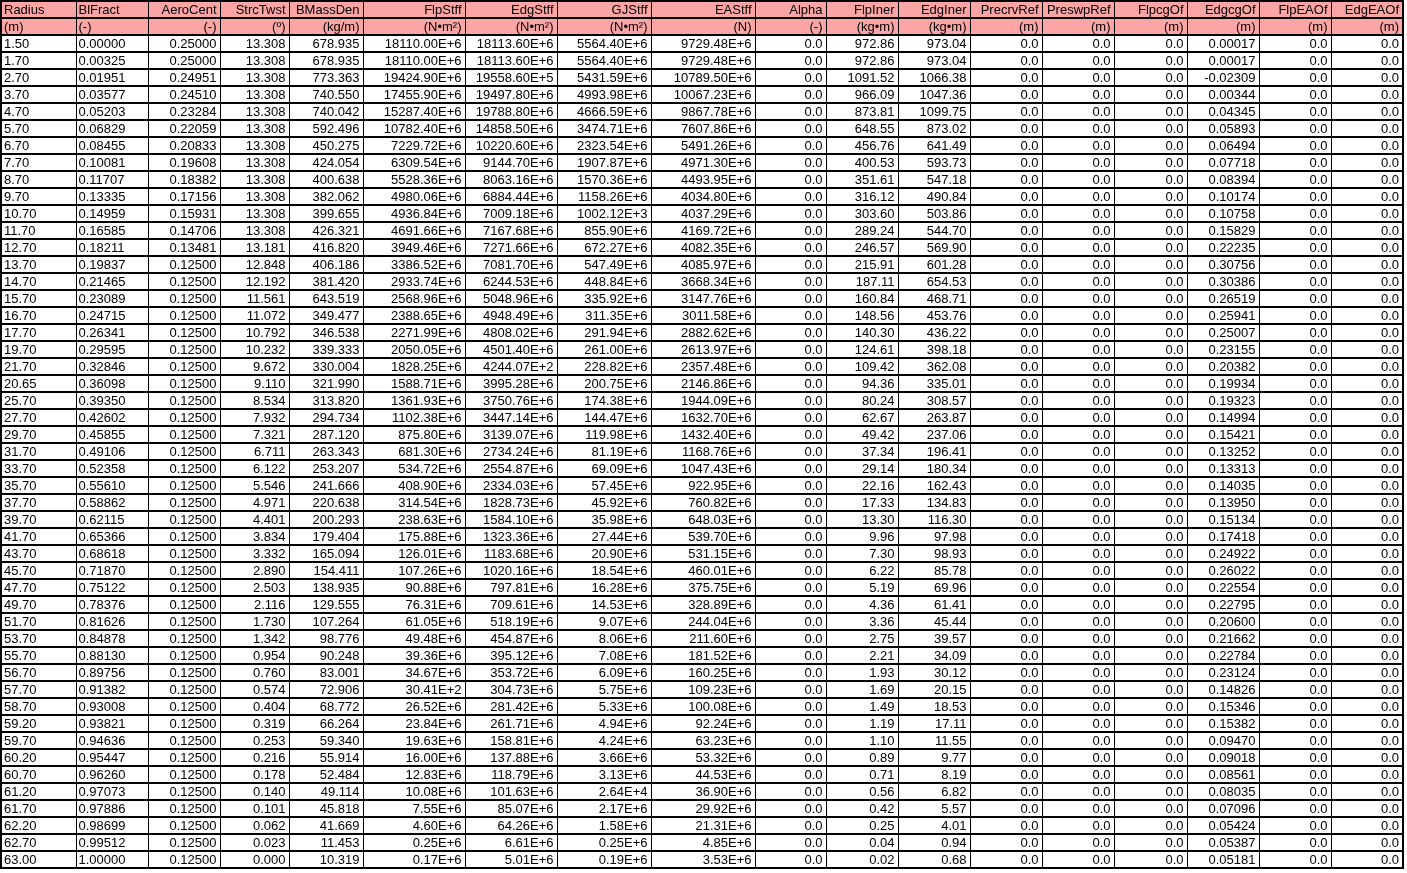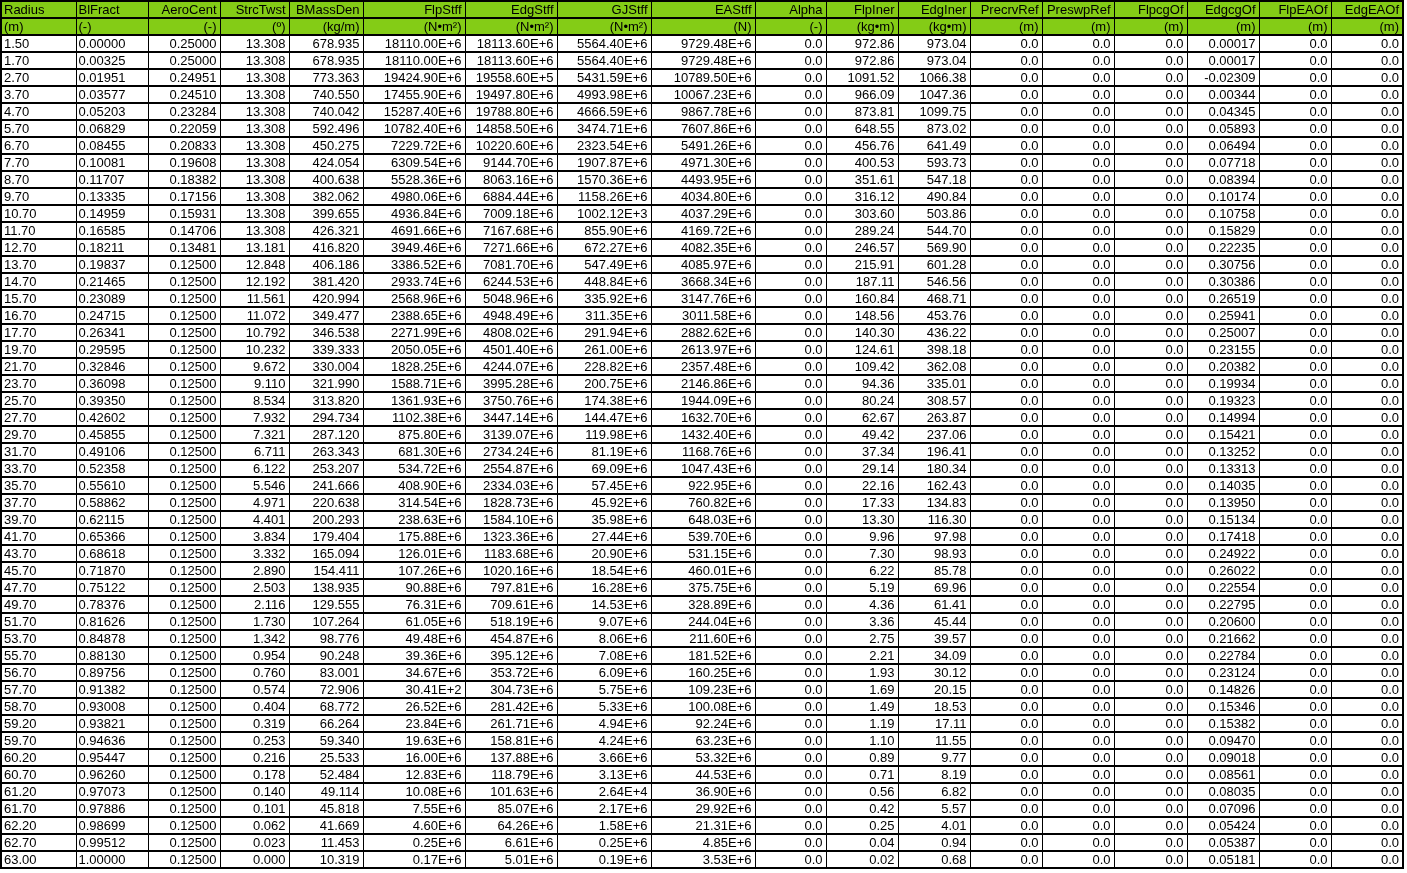--- a/index.html
+++ b/index.html
@@ -21,21 +21,21 @@
     height: 15px;
     line-height: 15px;
     font-size: 13px;
     font-weight: normal;
     padding: 0 3px 0 2px;
     overflow: hidden;
     white-space: nowrap;
     color: #000;
     background: #fff;
   }
-  table.sheet th { background: #84cc16; }
+  table.sheet th { background: #fca5a5; }
   td.rowhdr { background: #CCFFFF; }
   .al { text-align: left; }
   .ar { text-align: right; }
 </style>
 </head>
 <body>
 
 <table class="sheet">
   <colgroup>
     <col style="width:75px">
@@ -385,34 +385,34 @@
         <td class="al rowhdr">0.21465</td>
         <td class="ar">0.12500</td>
         <td class="ar">12.192</td>
         <td class="ar">381.420</td>
         <td class="ar">2933.74E+6</td>
         <td class="ar">6244.53E+6</td>
         <td class="ar">448.84E+6</td>
         <td class="ar">3668.34E+6</td>
         <td class="ar">0.0</td>
         <td class="ar">187.11</td>
-        <td class="ar">546.56</td>
+        <td class="ar">654.53</td>
         <td class="ar">0.0</td>
         <td class="ar">0.0</td>
         <td class="ar">0.0</td>
         <td class="ar">0.30386</td>
         <td class="ar">0.0</td>
         <td class="ar">0.0</td>
       </tr>
       <tr>
         <td class="al rowhdr">15.70</td>
         <td class="al rowhdr">0.23089</td>
         <td class="ar">0.12500</td>
         <td class="ar">11.561</td>
-        <td class="ar">420.994</td>
+        <td class="ar">643.519</td>
         <td class="ar">2568.96E+6</td>
         <td class="ar">5048.96E+6</td>
         <td class="ar">335.92E+6</td>
         <td class="ar">3147.76E+6</td>
         <td class="ar">0.0</td>
         <td class="ar">160.84</td>
         <td class="ar">468.71</td>
         <td class="ar">0.0</td>
         <td class="ar">0.0</td>
         <td class="ar">0.0</td>
@@ -480,35 +480,35 @@
         <td class="ar">0.0</td>
         <td class="ar">0.0</td>
       </tr>
       <tr>
         <td class="al rowhdr">21.70</td>
         <td class="al rowhdr">0.32846</td>
         <td class="ar">0.12500</td>
         <td class="ar">9.672</td>
         <td class="ar">330.004</td>
         <td class="ar">1828.25E+6</td>
-        <td class="ar">4244.07E+6</td>
+        <td class="ar">4244.07E+2</td>
         <td class="ar">228.82E+6</td>
         <td class="ar">2357.48E+6</td>
         <td class="ar">0.0</td>
         <td class="ar">109.42</td>
         <td class="ar">362.08</td>
         <td class="ar">0.0</td>
         <td class="ar">0.0</td>
         <td class="ar">0.0</td>
         <td class="ar">0.20382</td>
         <td class="ar">0.0</td>
         <td class="ar">0.0</td>
       </tr>
       <tr>
-        <td class="al rowhdr">23.70</td>
+        <td class="al rowhdr">20.65</td>
         <td class="al rowhdr">0.36098</td>
         <td class="ar">0.12500</td>
         <td class="ar">9.110</td>
         <td class="ar">321.990</td>
         <td class="ar">1588.71E+6</td>
         <td class="ar">3995.28E+6</td>
         <td class="ar">200.75E+6</td>
         <td class="ar">2146.86E+6</td>
         <td class="ar">0.0</td>
         <td class="ar">94.36</td>
@@ -938,21 +938,21 @@
         <td class="ar">0.0</td>
         <td class="ar">0.09470</td>
         <td class="ar">0.0</td>
         <td class="ar">0.0</td>
       </tr>
       <tr>
         <td class="al rowhdr">60.20</td>
         <td class="al rowhdr">0.95447</td>
         <td class="ar">0.12500</td>
         <td class="ar">0.216</td>
-        <td class="ar">25.533</td>
+        <td class="ar">55.914</td>
         <td class="ar">16.00E+6</td>
         <td class="ar">137.88E+6</td>
         <td class="ar">3.66E+6</td>
         <td class="ar">53.32E+6</td>
         <td class="ar">0.0</td>
         <td class="ar">0.89</td>
         <td class="ar">9.77</td>
         <td class="ar">0.0</td>
         <td class="ar">0.0</td>
         <td class="ar">0.0</td>

